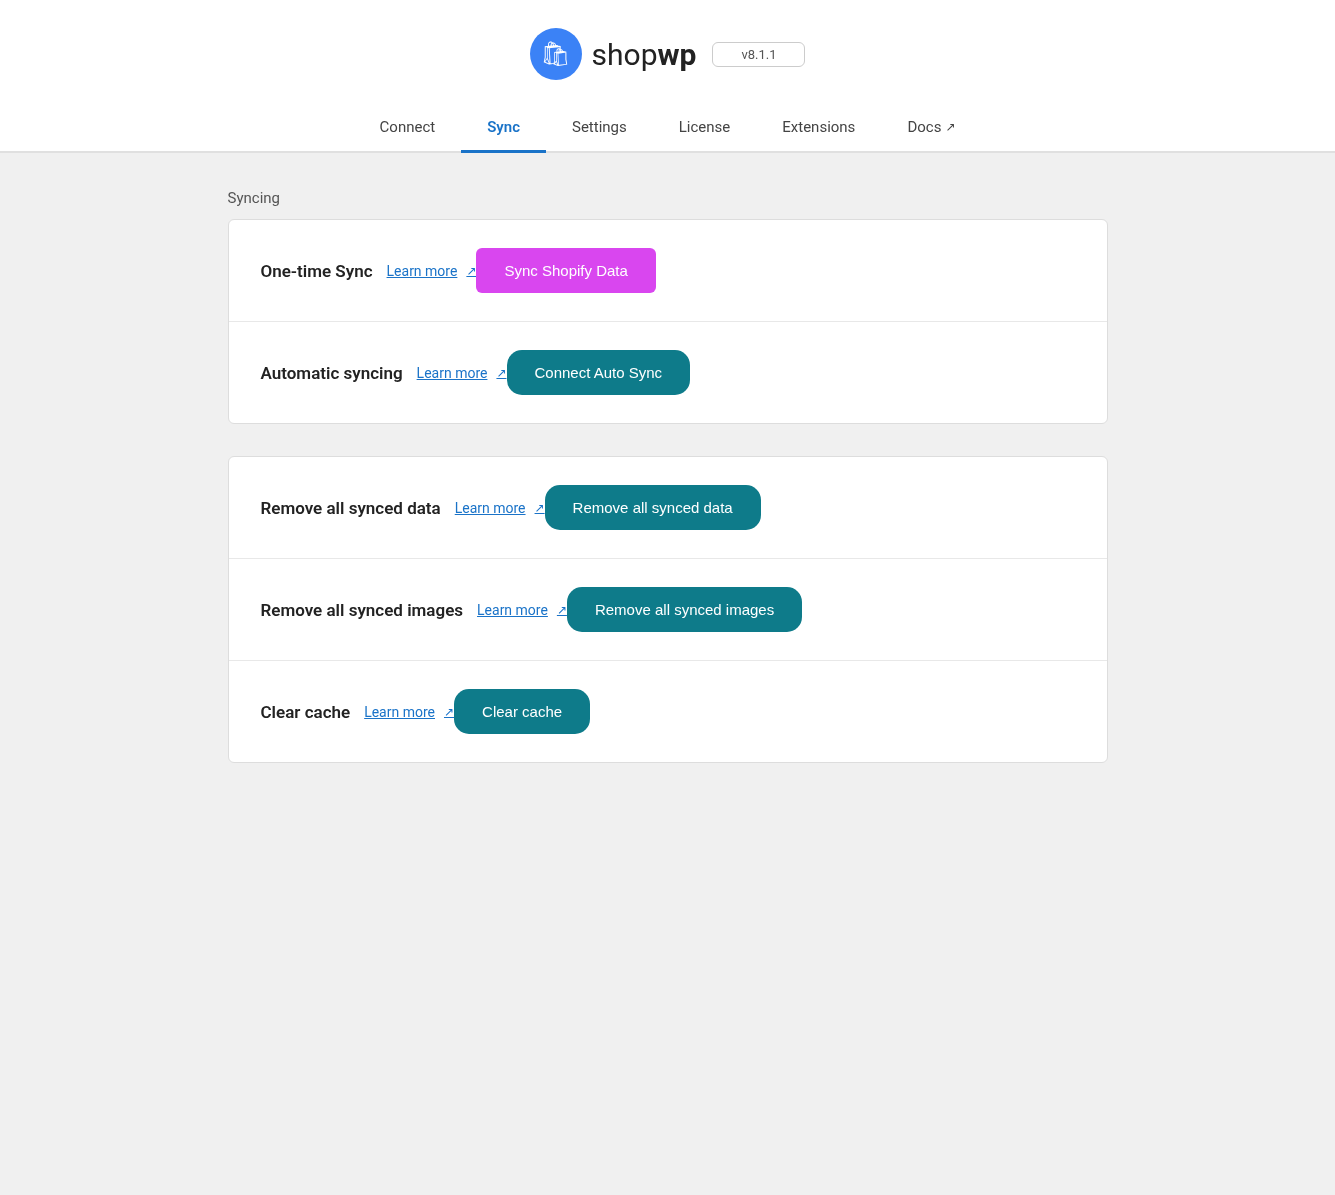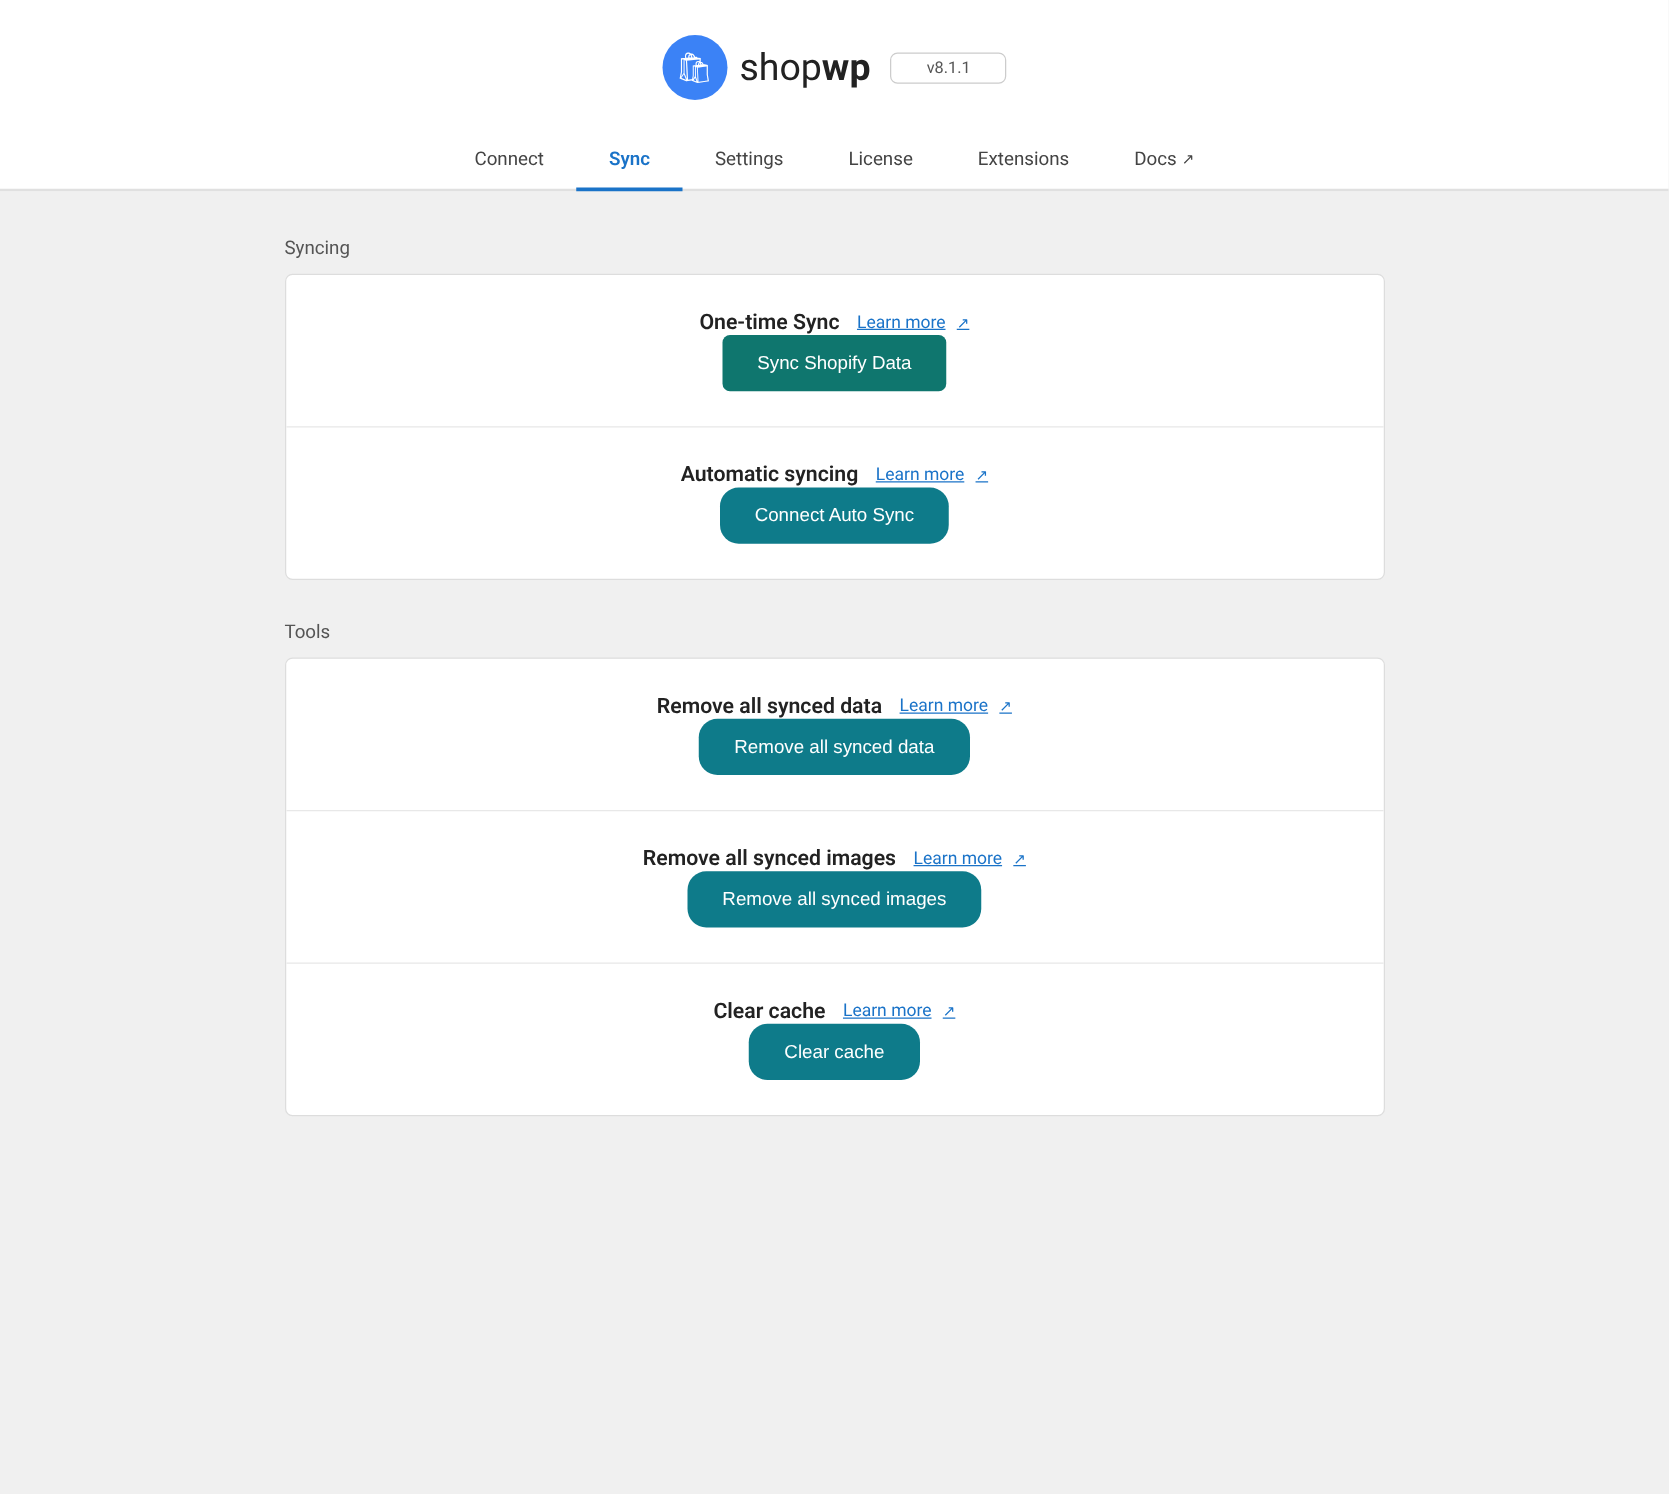--- a/index.html
+++ b/index.html
@@ -84,21 +84,20 @@
       border: 1px solid #ddd;
       margin-bottom: 32px;
       overflow: hidden;
     }
     .card-row {
       display: flex;
       align-items: center;
       justify-content: flex-start;
       padding: 28px 32px;
       border-bottom: 1px solid #e8e8e8;
-      flex-direction: column;
     }
     .card-row:last-child {
       border-bottom: none;
     }
     .row-label {
       display: flex;
       align-items: center;
       gap: 14px;
       font-size: 17px;
       font-weight: 600;
@@ -117,21 +116,21 @@
     .btn {
       padding: 14px 28px;
       border: none;
       border-radius: 6px;
       font-size: 15px;
       font-weight: 500;
       cursor: pointer;
       color: #fff;
     }
     .btn-primary {
-      background: #0f766e;
+      background: #d946ef;
       padding-left: 28px;
     }
     .btn-teal {
       background: #0e7b8a;
       border-radius: 15px;
     }
   </style>
 </head>
 <body>
 
@@ -189,21 +188,20 @@
         <a class="learn-more-link">
           <span>Learn more</span>
           <span style="font-size:12px;">↗</span>
         </a>
       </div>
       <button class="btn btn-teal">Connect Auto Sync</button>
     </div>
 
   </div>
 
-  <div class="section-label">Tools</div>
   <div class="card">
 
     <div class="card-row">
       <div class="row-label">
         <span>Remove all synced data</span>
         <a class="learn-more-link">
           <span>Learn more</span>
           <span style="font-size:12px;">↗</span>
         </a>
       </div>

